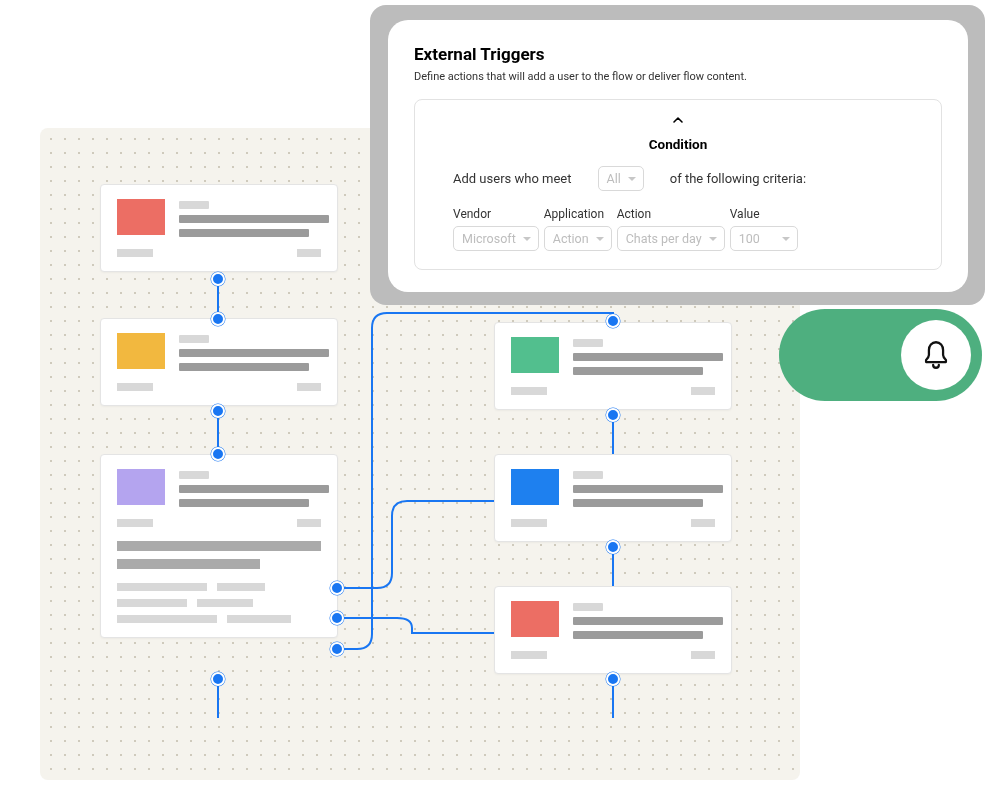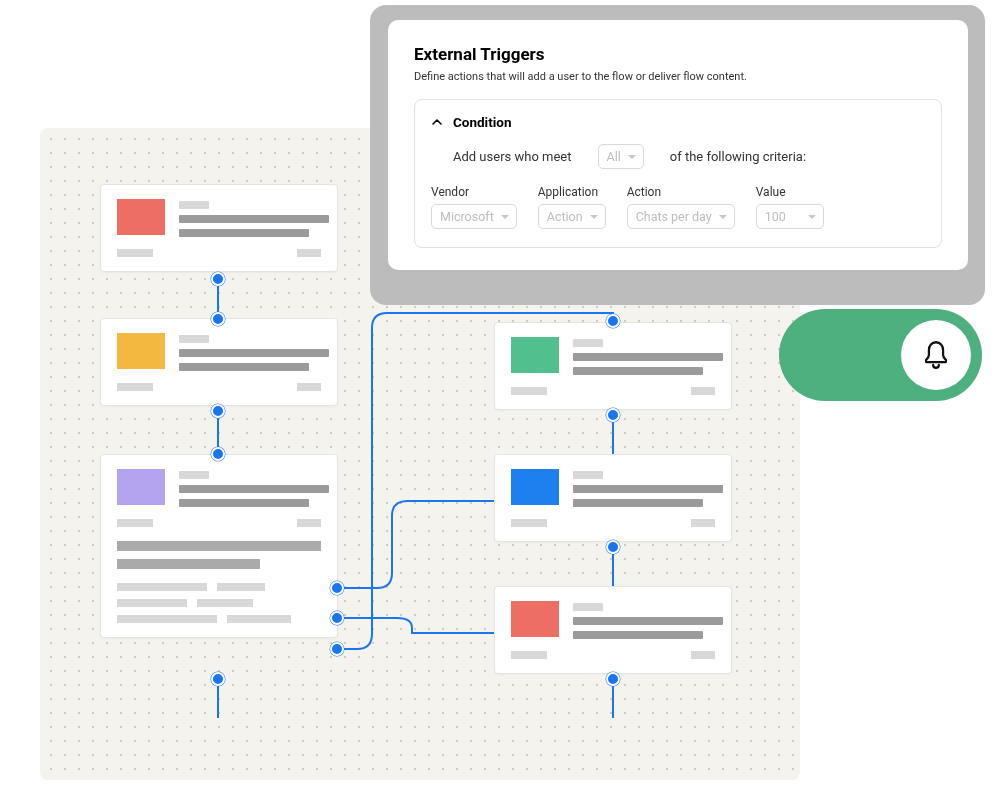--- a/index.html
+++ b/index.html
@@ -64,31 +64,31 @@
       height: 300px;
       background: #bcbcbc;
       border-radius: 16px;
     }
     .triggers-panel {
       position: absolute;
       left: 388px;
       top: 20px;
       width: 580px;
       background: #ffffff;
-      border-radius: 10px;
+      border-radius: 20px;
       padding: 24px 26px 22px;
     }
     .triggers-title { font-size: 17px; font-weight: 700; color: #000; margin-bottom: 6px; }
     .triggers-sub { font-size: 11px; color: #333; margin-bottom: 16px; }
     .condition-box {
       border: 1px solid #e2e2e2;
       border-radius: 8px;
       padding: 14px 16px 18px;
     }
-    .condition-header { display: flex; align-items: center; gap: 10px; margin-bottom: 14px; }
+    .condition-header { display: flex; align-items: center; gap: 10px; margin-bottom: 14px; flex-direction: column; }
     .condition-title { font-size: 13.5px; font-weight: 700; color: #000; }
     .chevron { display: inline-flex; }
     .criteria-line { display: flex; align-items: center; gap: 26px; font-size: 13px; color: #333; margin-left: 22px; margin-bottom: 16px; flex-wrap: wrap; }
     .select {
       border: 1px solid #d9d9d9;
       border-radius: 5px;
       padding: 4px 22px 4px 8px;
       font-size: 12.5px;
       color: #bdbdbd;
       position: relative;
@@ -99,21 +99,21 @@
     .select::after {
       content: '';
       position: absolute;
       right: 7px;
       top: 50%;
       margin-top: -2px;
       border-left: 4px solid transparent;
       border-right: 4px solid transparent;
       border-top: 4px solid #c7c7c7;
     }
-    .fields-row { display: flex; gap: 21px; }
+    .fields-row { display: flex; gap: 5px; margin-left: 22px; }
     .field-col { display: flex; flex-direction: column; gap: 5px; }
     .field-label { font-size: 12px; color: #333; }
 
     .bell-pill {
       position: absolute;
       left: 779px;
       top: 309px;
       width: 203px;
       height: 92px;
       background: #4eaf7f;

